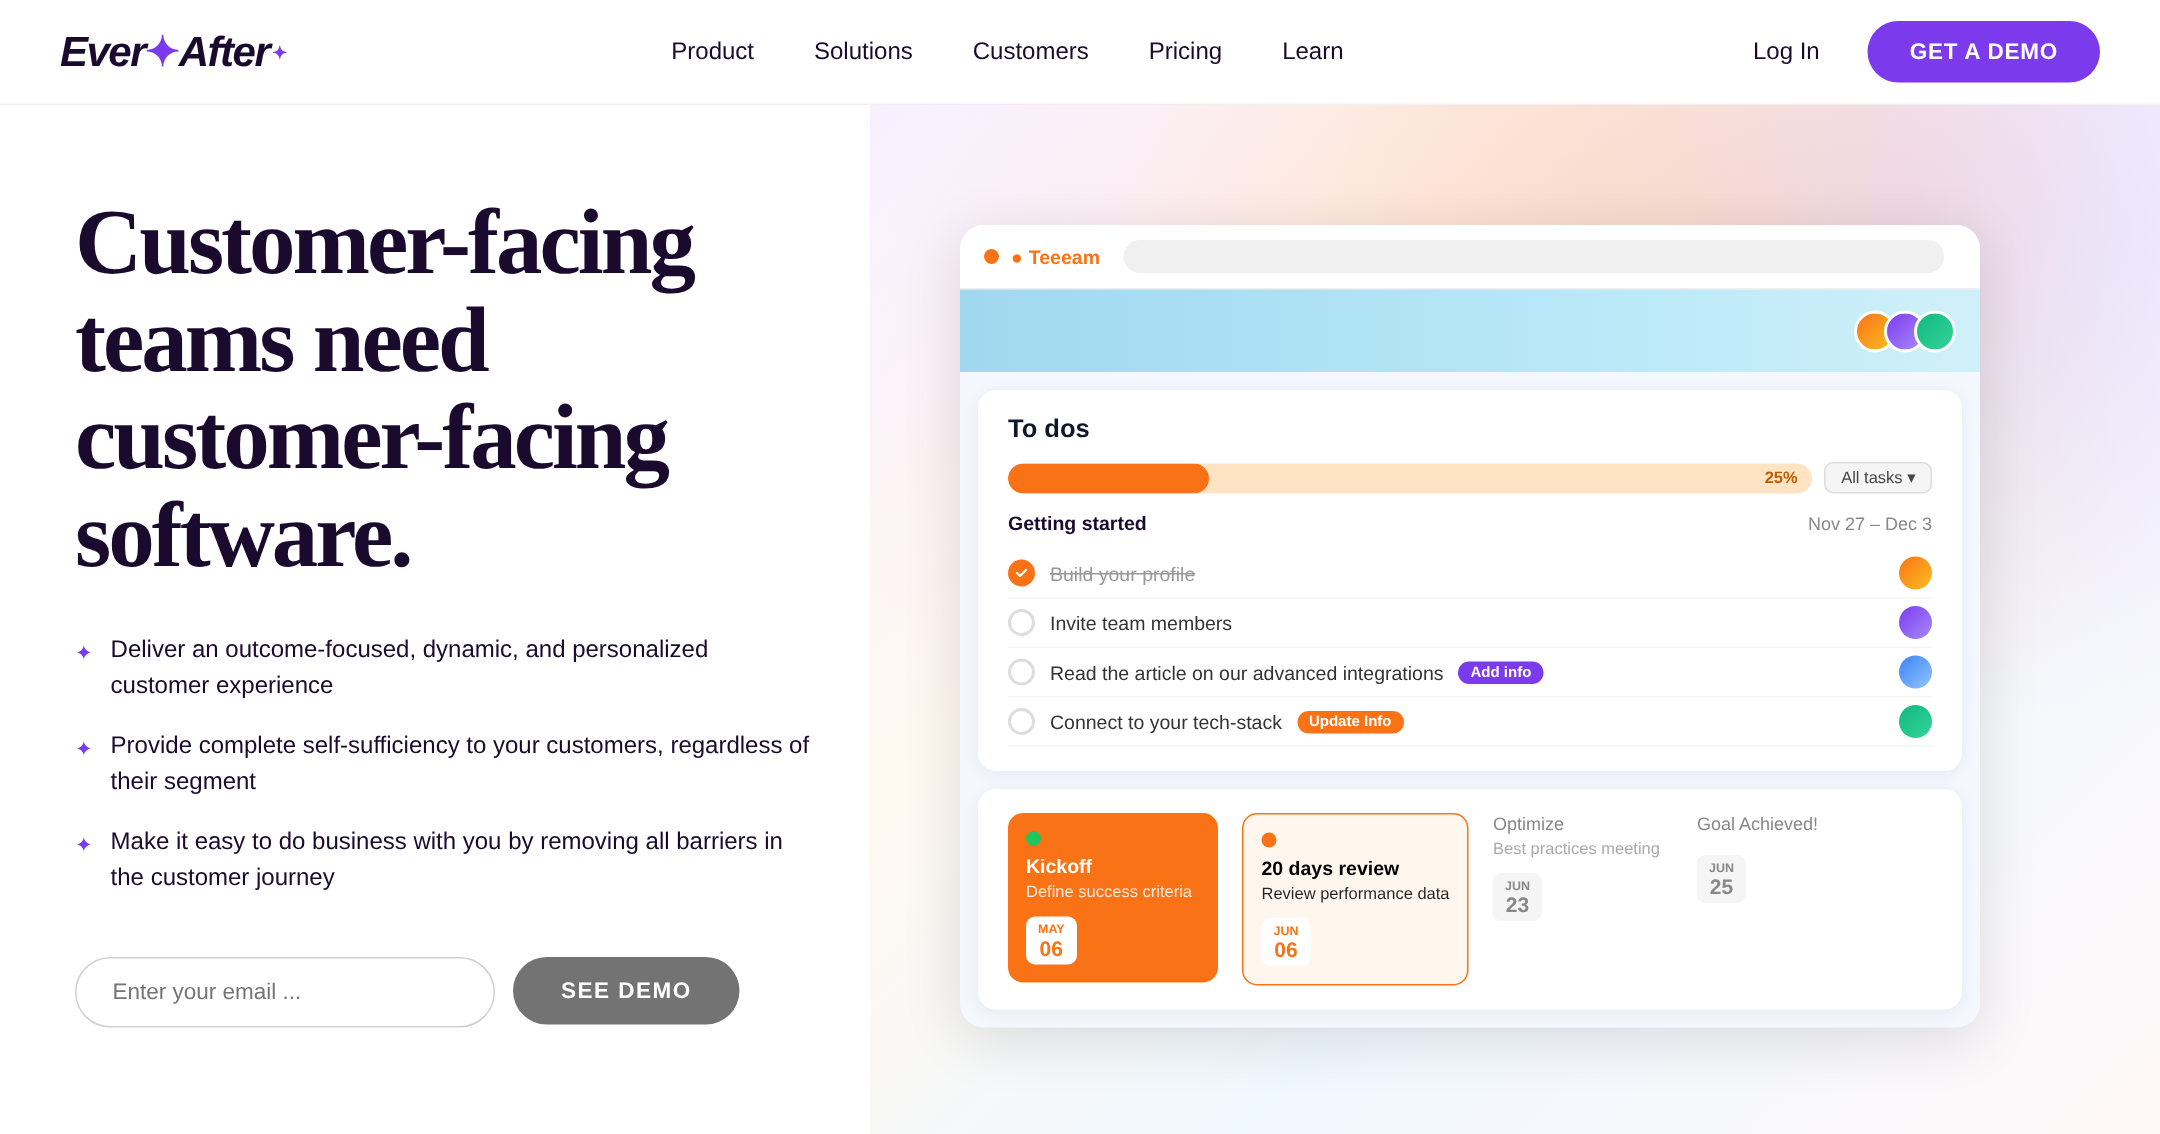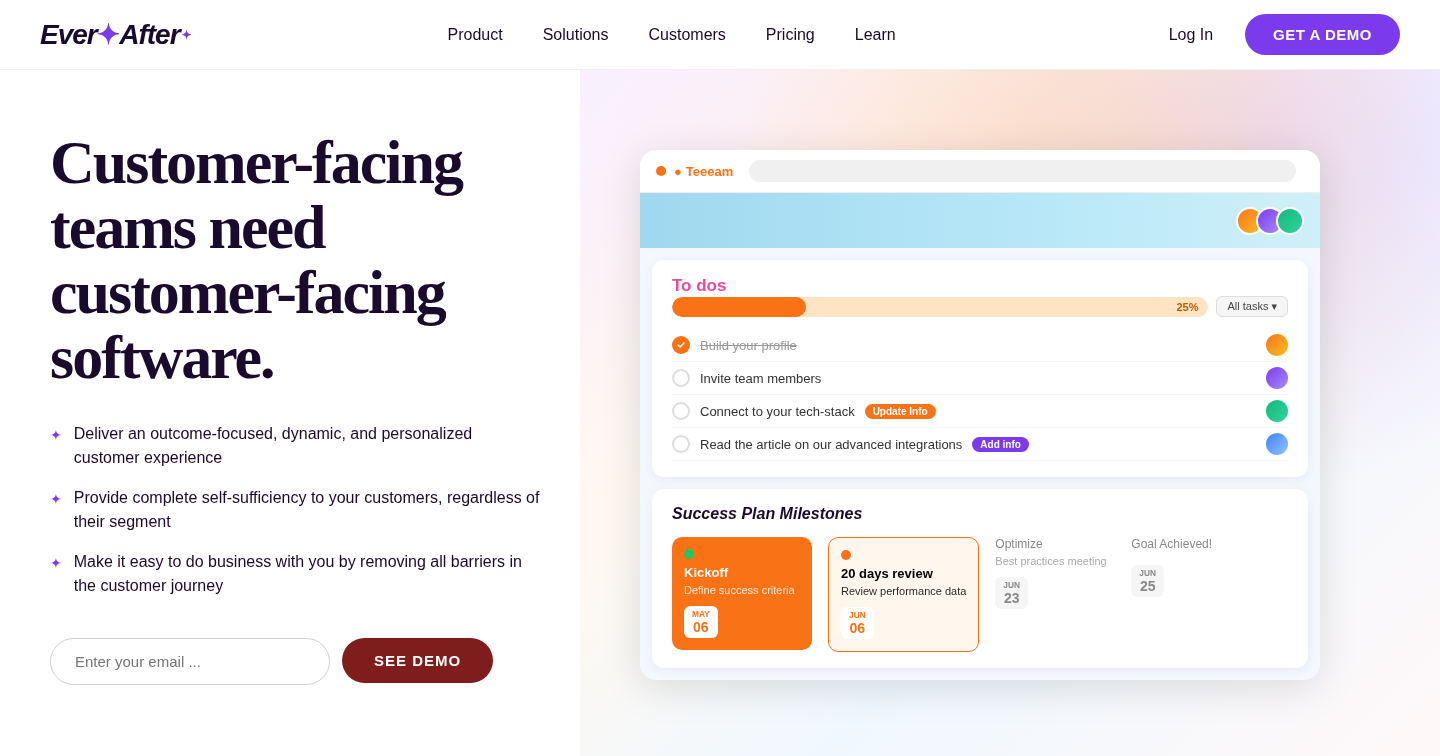--- a/index.html
+++ b/index.html
@@ -119,21 +119,21 @@
       border: 1.5px solid #d0d0d0;
       border-radius: 50px;
       padding: 14px 24px;
       font-size: 15px;
       color: #999;
       width: 280px;
       outline: none;
       background: #fff;
     }
     .see-demo-btn {
-      background: #7f1d1d;
+      background: #737373;
       color: #fff;
       border: none;
       border-radius: 50px;
       padding: 14px 32px;
       font-size: 15px;
       font-weight: 700;
       cursor: pointer;
       letter-spacing: 1px;
     }
 
@@ -232,21 +232,22 @@
     .todos-section {
       background: #fff;
       margin: 12px;
       border-radius: 12px;
       padding: 16px 20px;
       box-shadow: 0 2px 12px rgba(0,0,0,0.06);
     }
     .todos-title {
       font-size: 17px;
       font-weight: 700;
-      color: #ec4899;
+      color: #0f172a;
+      margin-bottom: 12px;
     }
     .progress-row {
       display: flex;
       align-items: flex-end;
       gap: 8px;
       margin-bottom: 12px;
     }
     .progress-bar {
       flex: 1;
       height: 20px;
@@ -513,20 +514,24 @@
         <div class="todos-title">To dos</div>
         <div class="progress-row">
           <div class="progress-bar">
             <div class="progress-fill"></div>
             <span class="progress-label">25%</span>
           </div>
           <button class="all-tasks-btn">
             <span>All tasks</span> ▾
           </button>
         </div>
+        <div class="getting-started-row">
+          <span class="getting-started-label">Getting started</span>
+          <span class="date-range">Nov 27 – Dec 3</span>
+        </div>
 
         <div class="task-row">
           <div class="task-left">
             <div class="check-circle">
               <svg viewBox="0 0 10 10" fill="none">
                   <path d="M2 5l2 2 4-4" stroke="#fff" stroke-width="1.5" stroke-linecap="round" stroke-linejoin="round"></path>
                 </svg>
             </div>
             <span class="task-name completed">Build your profile</span>
           </div>
@@ -537,38 +542,37 @@
           <div class="task-left">
             <div class="empty-circle"></div>
             <span class="task-name">Invite team members</span>
           </div>
           <div class="task-avatar purple"></div>
         </div>
 
         <div class="task-row">
           <div class="task-left">
             <div class="empty-circle"></div>
-            <span class="task-name">Connect to your tech-stack</span>
-            <span class="task-tag tag-orange">Update Info</span>
-          </div>
-          <div class="task-avatar green"></div>
+            <span class="task-name">Read the article on our advanced integrations</span>
+            <span class="task-tag tag-purple">Add info</span>
+          </div>
+          <div class="task-avatar blue"></div>
         </div>
 
         <div class="task-row">
           <div class="task-left">
             <div class="empty-circle"></div>
-            <span class="task-name">Read the article on our advanced integrations</span>
-            <span class="task-tag tag-purple">Add info</span>
-          </div>
-          <div class="task-avatar blue"></div>
+            <span class="task-name">Connect to your tech-stack</span>
+            <span class="task-tag tag-orange">Update Info</span>
+          </div>
+          <div class="task-avatar green"></div>
         </div>
       </div>
 
       <div class="milestones-section">
-        <div class="milestones-title">Success Plan Milestones</div>
         <div class="milestones-timeline">
 
           <div class="milestone-card orange">
             <div class="milestone-dot dot-green"></div>
             <div class="milestone-card-title">Kickoff</div>
             <div class="milestone-card-sub">Define success criteria</div>
             <div class="milestone-date-badge">
               <small>MAY</small>
               <span>06</span>
             </div>

